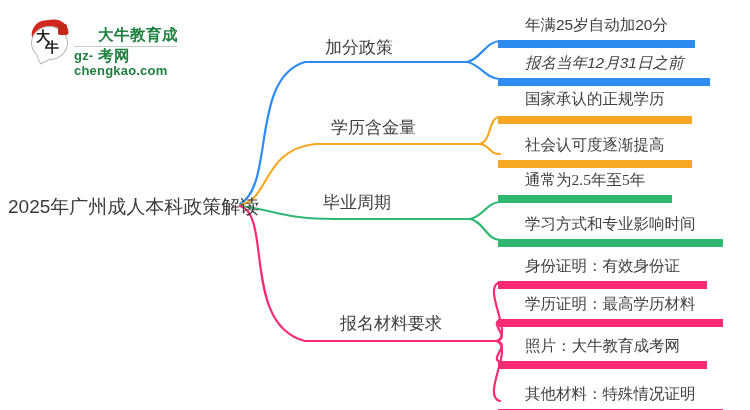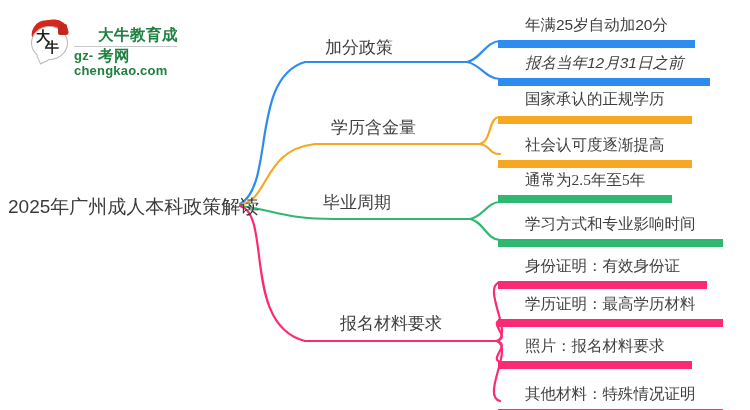--- a/index.html
+++ b/index.html
@@ -90,14 +90,14 @@
 <div class="branch-label bl4">报名材料要求</div>
 
 <div class="child c0" style="border-bottom-color: rgb(45, 140, 240);">年满25岁自动加20分</div>
 <div class="child c1" style="border-bottom-color: rgb(45, 140, 240);">报名当年12月31日之前</div>
 <div class="child c2" style="border-bottom-color: rgb(247, 168, 35); font-family: Liberation Mono, monospace;">国家承认的正规学历</div>
 <div class="child c3" style="border-bottom-color: rgb(247, 168, 35);">社会认可度逐渐提高</div>
 <div class="child c4" style="border-bottom-color: rgb(46, 184, 114);">通常为2.5年至5年</div>
 <div class="child c5" style="border-bottom-color: rgb(46, 184, 114);">学习方式和专业影响时间</div>
 <div class="child c6" style="border-bottom-color: rgb(250, 43, 116);">身份证明：有效身份证</div>
 <div class="child c7" style="border-bottom-color: rgb(250, 43, 116);">学历证明：最高学历材料</div>
-<div class="child c8" style="border-bottom-color: rgb(250, 43, 116);">照片：报名材料要求</div>
+<div class="child c8" style="border-bottom-color: rgb(250, 43, 116);">照片：大牛教育成考网</div>
 <div class="child c9" style="border-bottom-color: rgb(250, 43, 116);">其他材料：特殊情况证明</div>
 
 </body></html>

